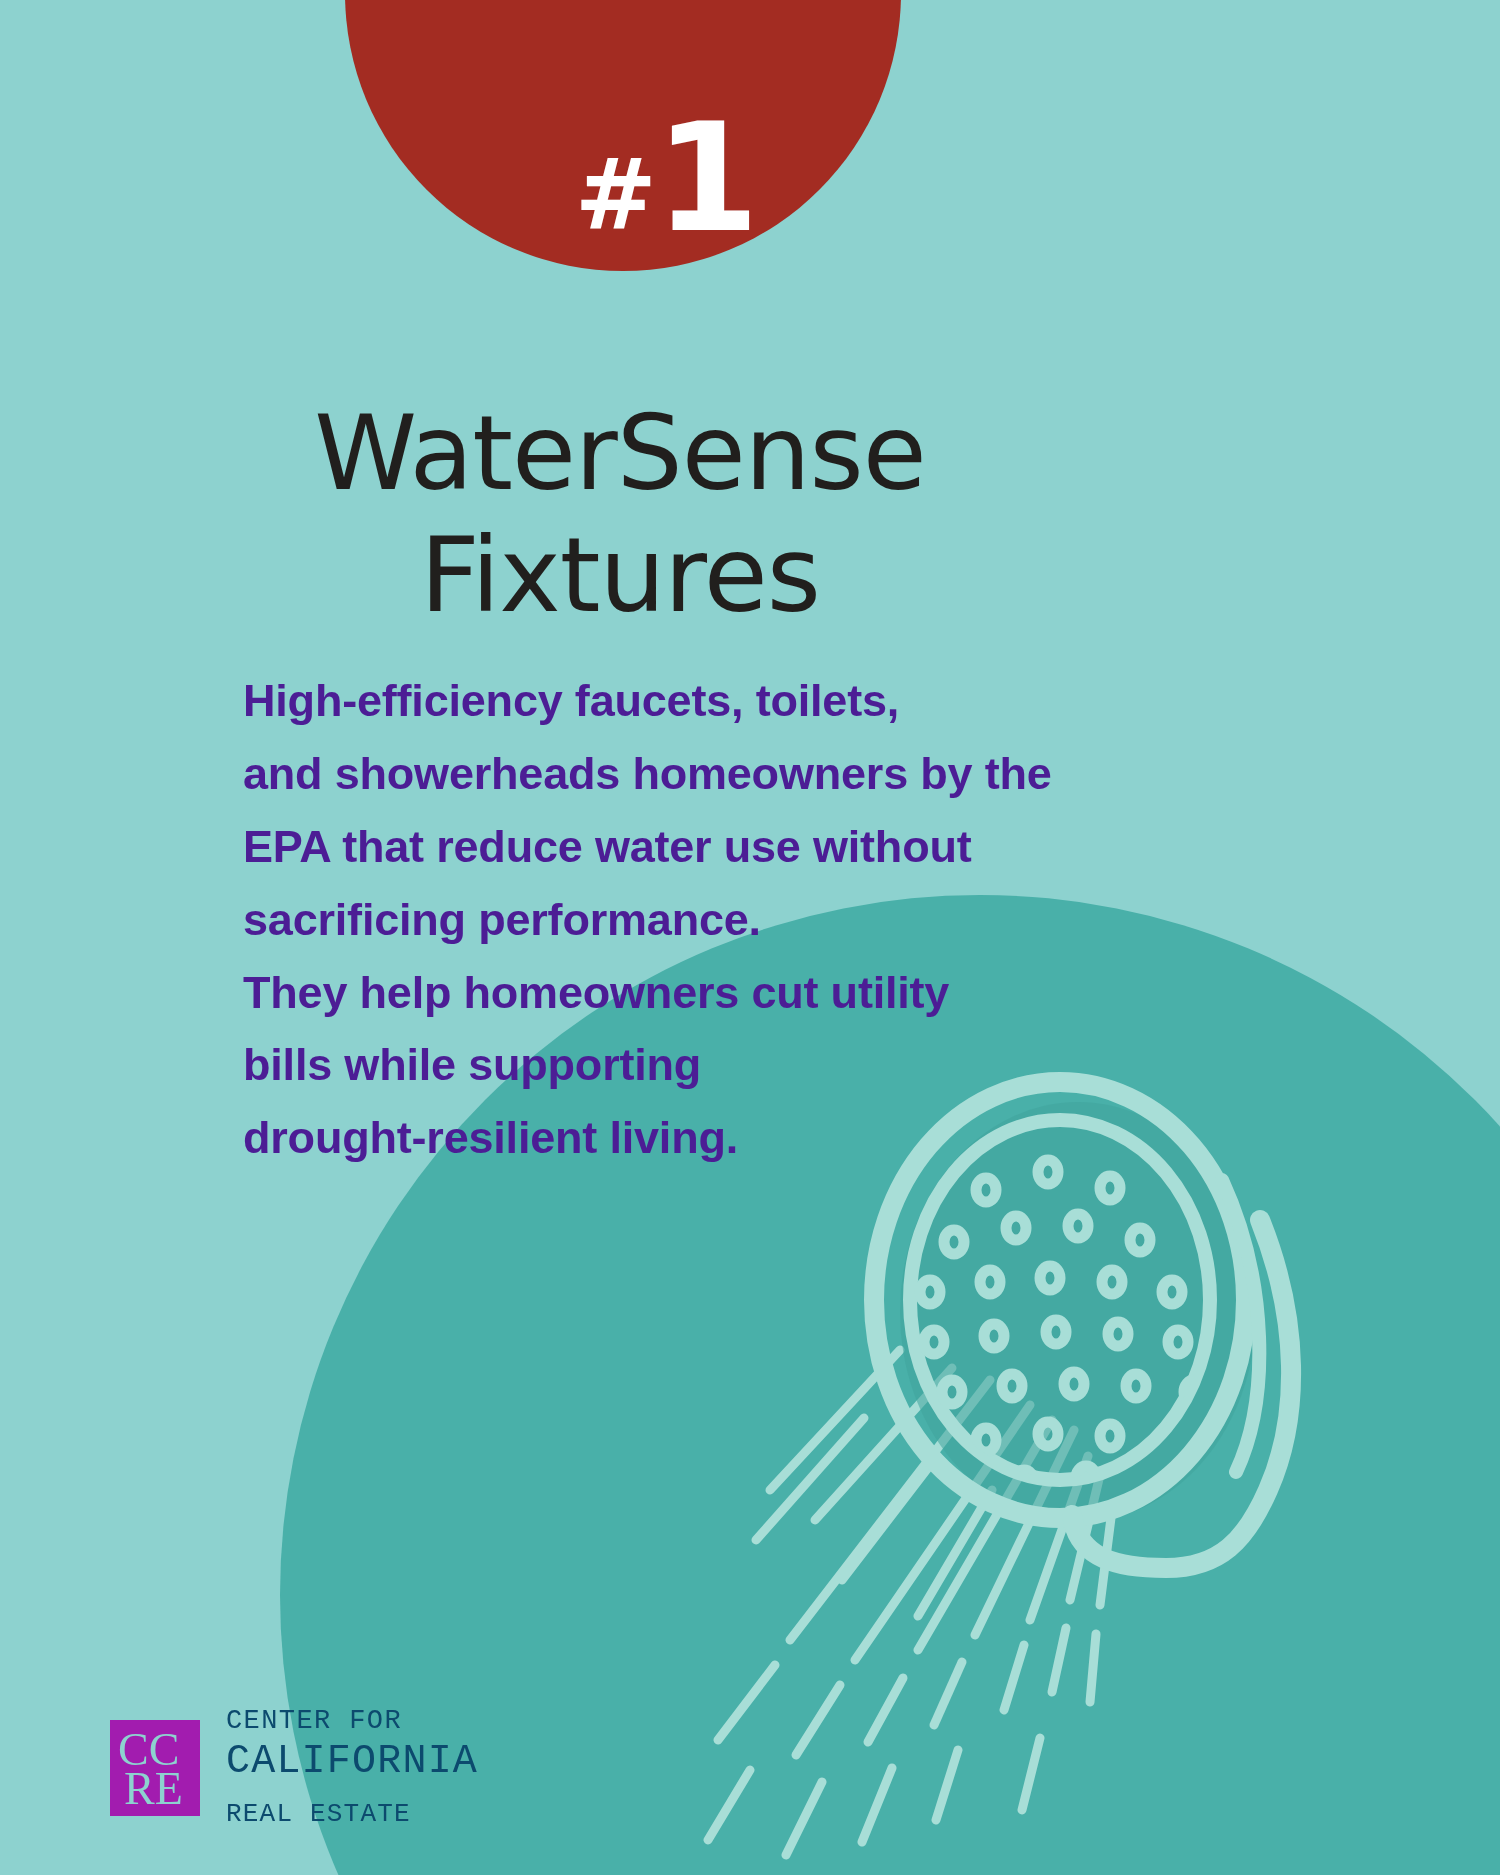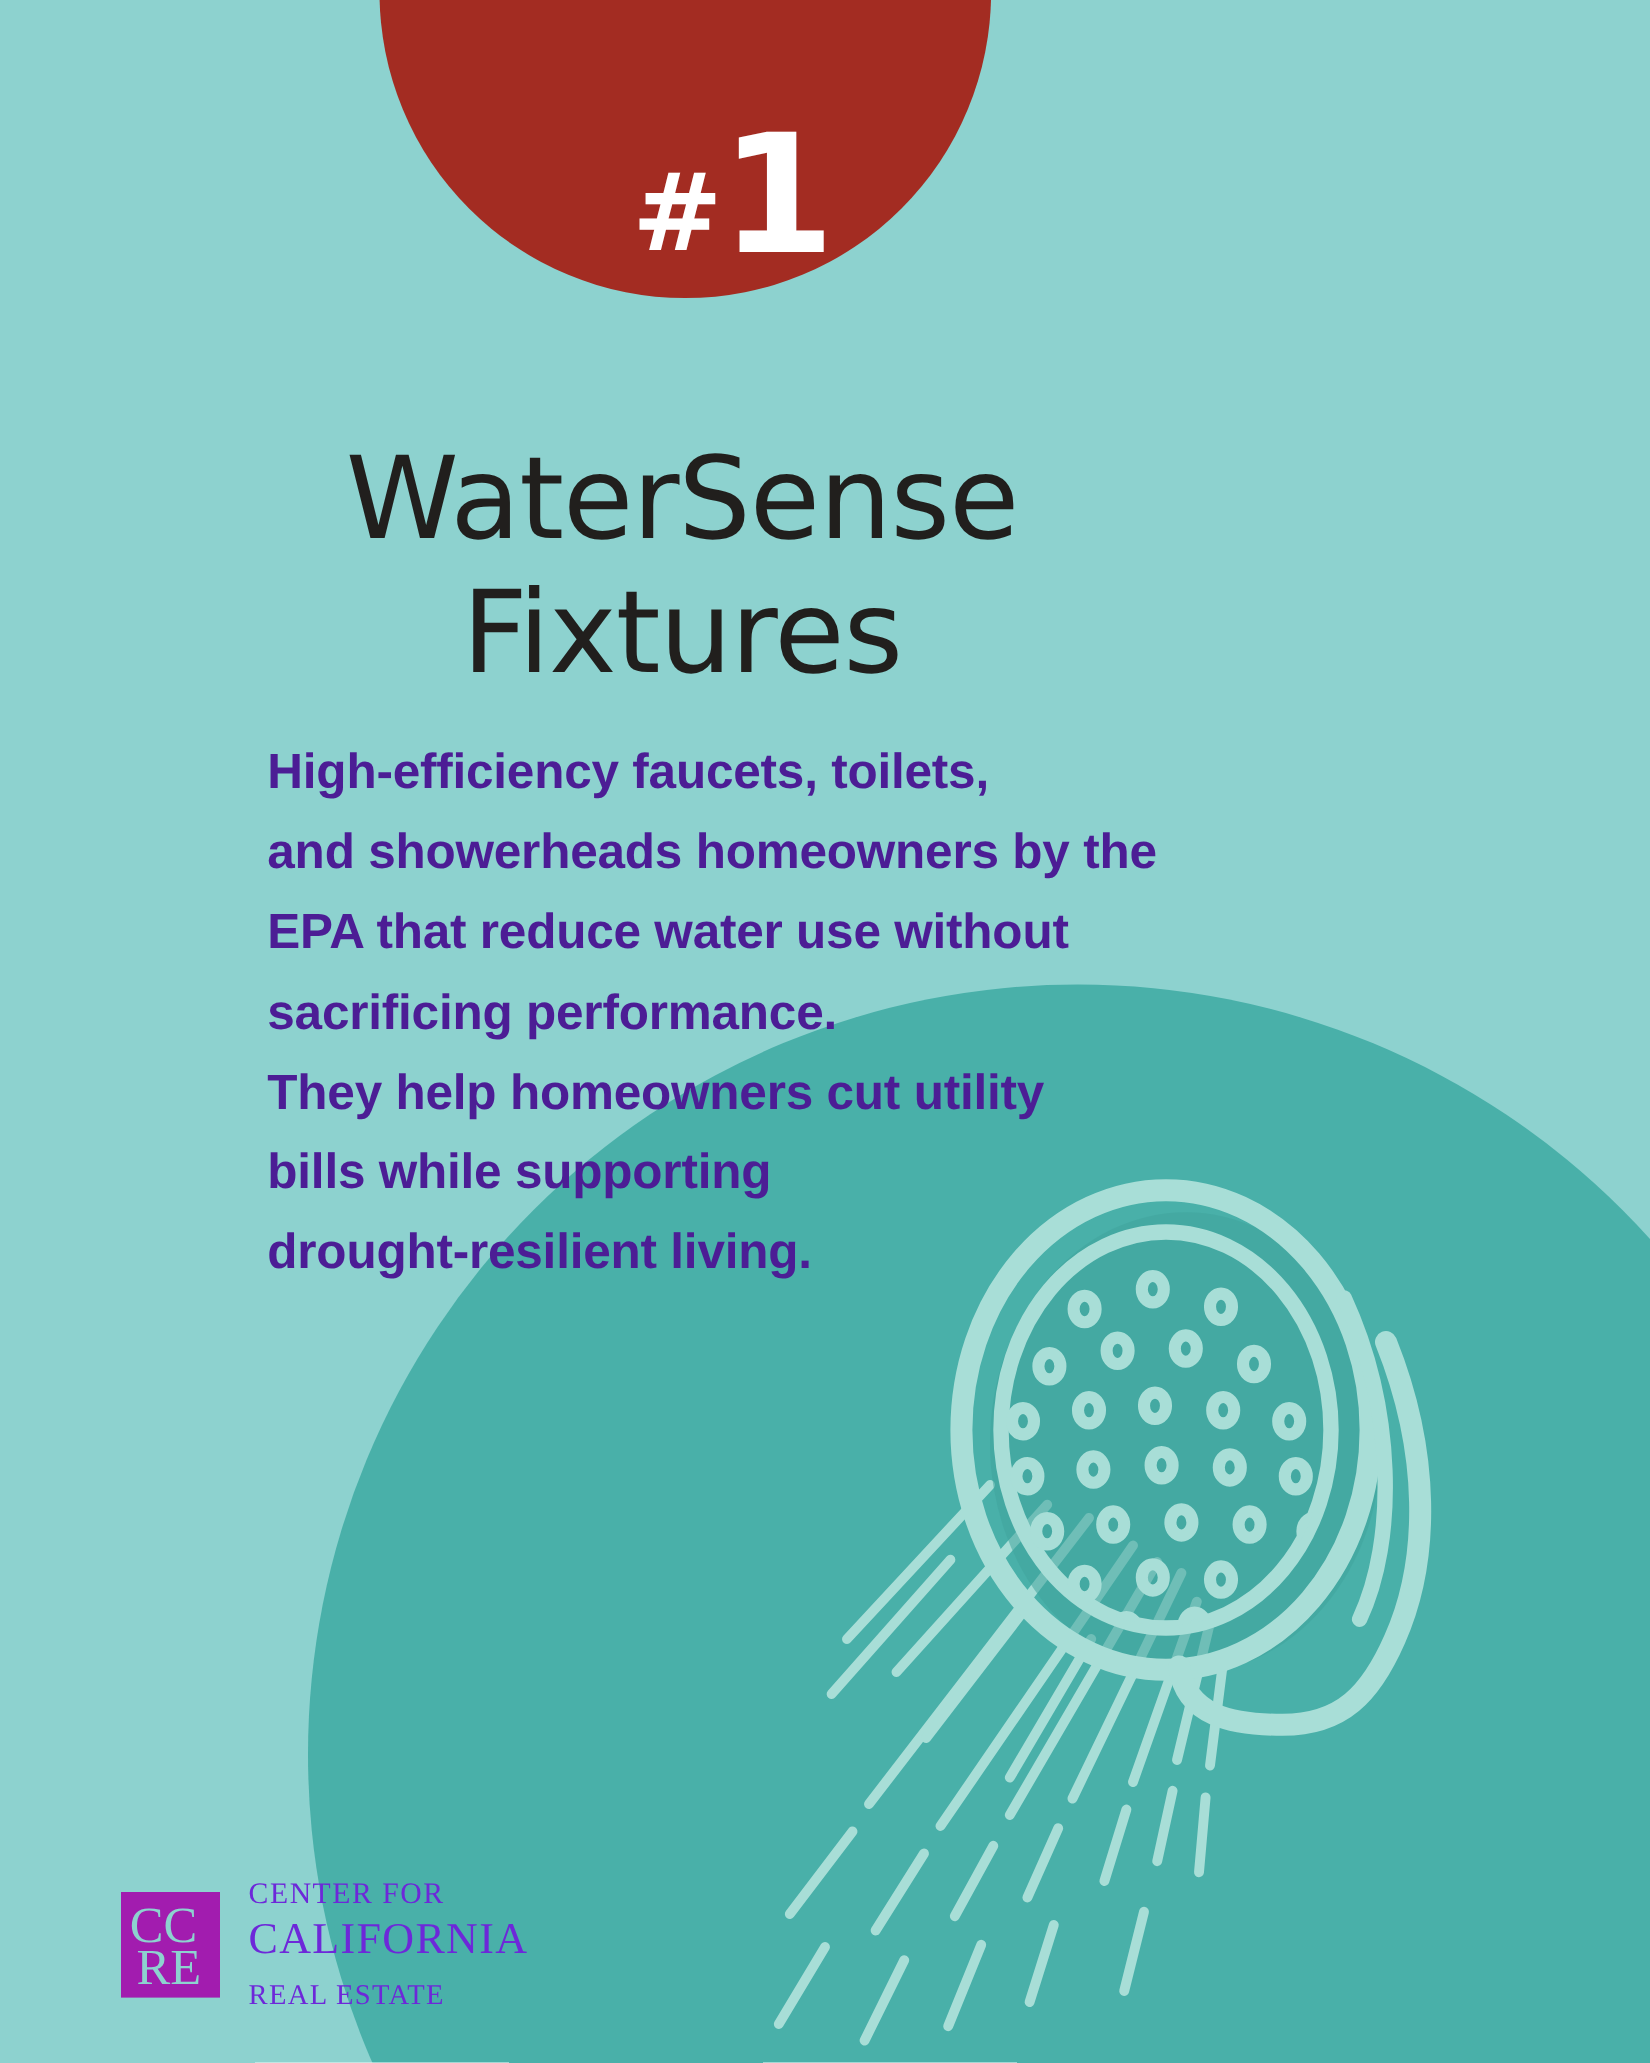--- a/index.html
+++ b/index.html
@@ -105,22 +105,22 @@
   .logo-mark {
     width: 90px;
     height: 96px;
     background: #a21caf;
     position: relative;
     flex: 0 0 auto;
     text-decoration: underline;
   }
   .logo-mark svg { display: block; }
   .logo-words {
-    color: #6d28d9;
-    font-family: Liberation Serif, serif;
+    color: #0c4a6e;
+    font-family: Liberation Mono, monospace;
     line-height: 1;
   }
   .logo-words .l1 {
     font-size: 27px;
     letter-spacing: 1.4px;
     display: block;
     margin-bottom: 7px;
   }
   .logo-words .l2 {
     font-size: 40px;

